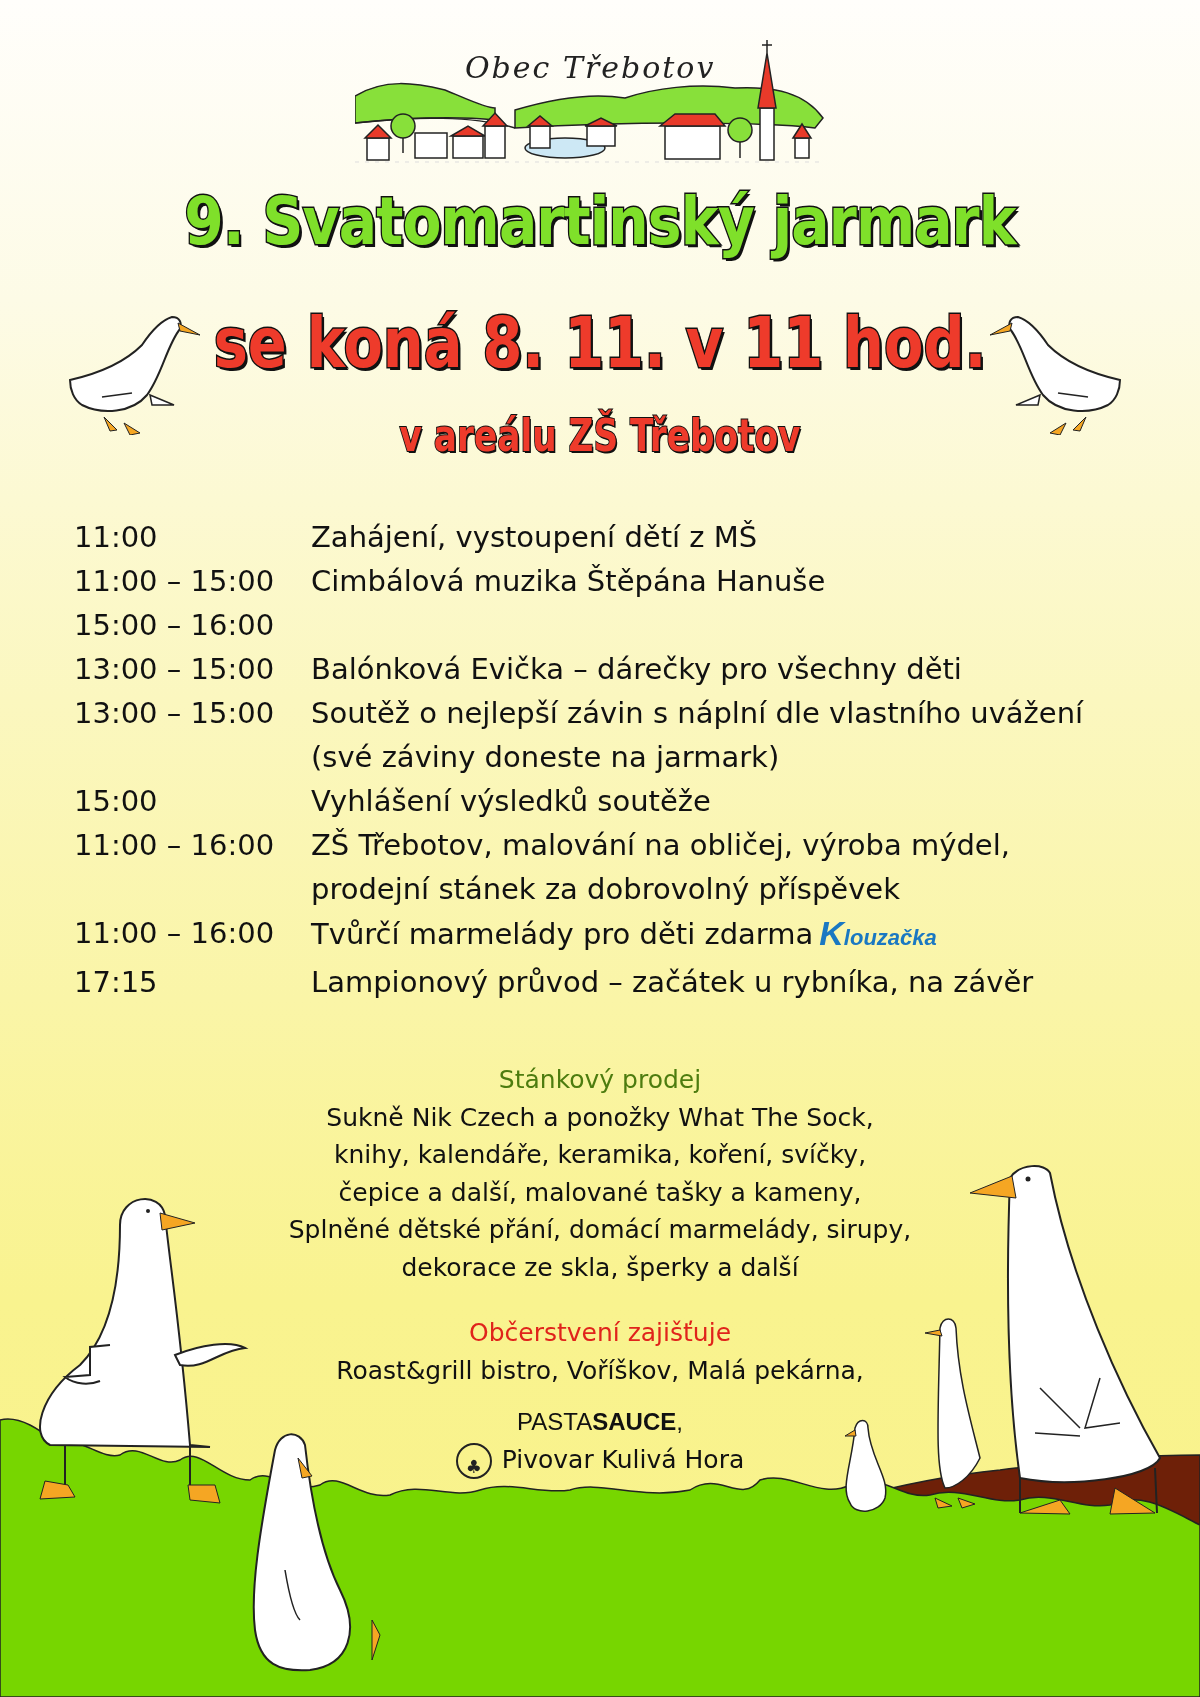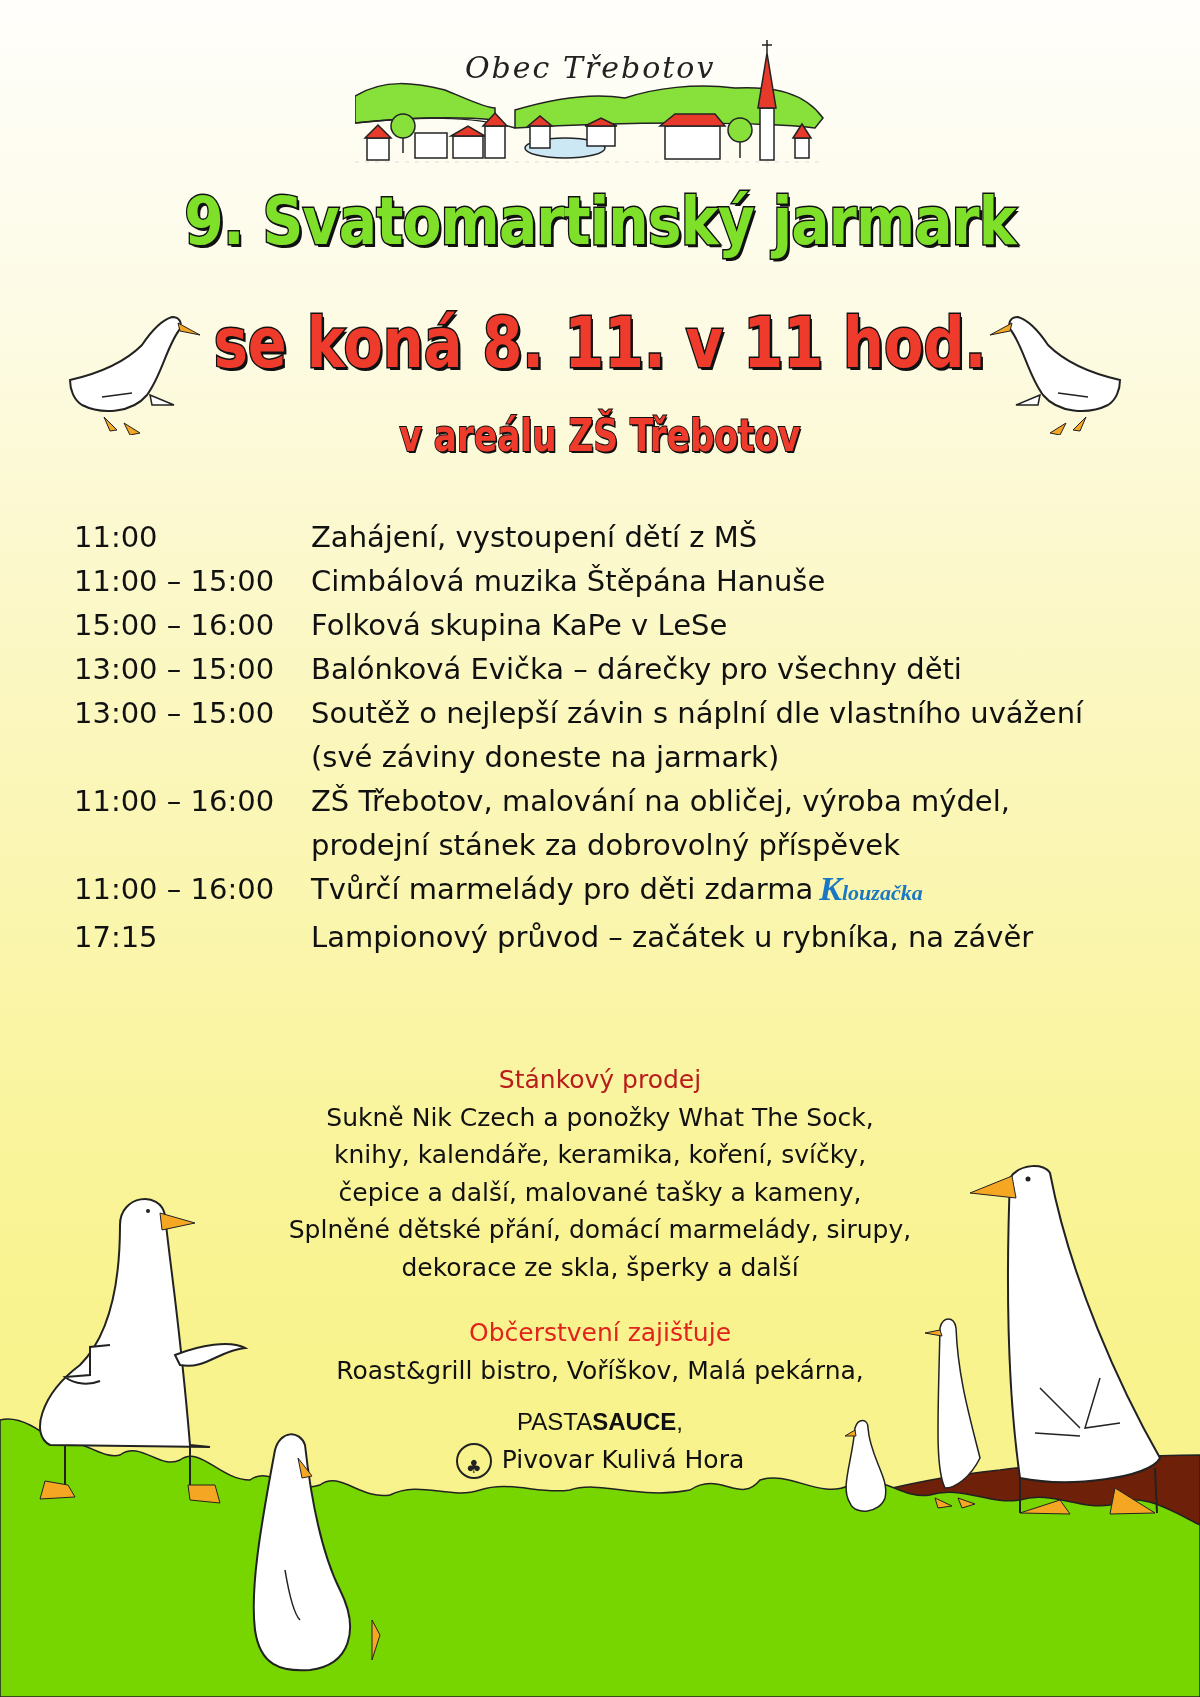--- a/index.html
+++ b/index.html
@@ -13,24 +13,24 @@
     letter-spacing:-1px; transform:scaleX(0.86);
     -webkit-text-stroke: 3px #111; paint-order: stroke fill; text-shadow: 3px 3px 0 #111; }
   .title2 { left:0; width:1200px; top:302px; text-align:center; font-weight:bold; font-size:70px; color:#ee3b2b;
     transform:scaleX(0.82); -webkit-text-stroke:3px #111; paint-order:stroke fill; text-shadow:3px 3px 0 #111; }
   .title3 { left:0; width:1200px; top:410px; text-align:center; font-weight:bold; font-size:44px; color:#ee3b2b;
     transform:scaleX(0.78); -webkit-text-stroke:2px #111; paint-order:stroke fill; text-shadow:2px 2px 0 #111; }
   .schedule { left:74px; top:515px; width:1080px; font-size:29px; line-height:44px; }
   .row { display:flex; }
   .time { width:237px; flex:none; white-space:nowrap; }
   .desc { flex:1; white-space:nowrap; }
-  .logo-k { display:inline-block; font-family:Liberation Serif, serif; font-style:italic; font-weight:bold; color:#1a78c2; font-size:22px; vertical-align:middle; margin-left:6px; }
+  .logo-k { display:inline-block; font-family:Liberation Sans, sans-serif; font-style:italic; font-weight:bold; color:#1a78c2; font-size:22px; vertical-align:middle; margin-left:6px; }
   .logo-k .big { font-size:34px; color:#1a78c2; }
   .center { left:0; width:1200px; text-align:center; font-size:25px; line-height:37.5px; }
-  .sec-green { color:#b91c1c; }
+  .sec-green { color:#4d7c0f; }
   .sec-red { color:#e0231b; }
   .pasta { font-family:"Liberation Sans", sans-serif; font-size:24px;margin-top:14px; }
   .pasta b { font-weight:bold; }
   .pivo-badge { display:inline-block; width:36px; height:36px; border:2px solid #222; border-radius:50%; vertical-align:middle; margin-right:10px; position:relative; box-sizing:border-box; }
   .pivo-badge::after { content:"♣"; position:absolute; left:0; right:0; top:3px; text-align:center; font-size:18px; color:#222; }
 </style>
 </head>
 <body>
 
 <div class="abs logo">
@@ -96,33 +96,36 @@
   <div class="row">
       <span class="time">11:00</span>
       <span class="desc">Zahájení, vystoupení dětí z MŠ</span>
     </div>
   <div class="row">
       <span class="time">11:00 – 15:00</span>
       <span class="desc">Cimbálová muzika Štěpána Hanuše</span>
     </div>
   <div class="row">
       <span class="time">15:00 – 16:00</span>
-      <span class="desc">Folková skupina KaPe v LeSe</span>
     </div>
   <div class="row">
       <span class="time">13:00 – 15:00</span>
       <span class="desc">Balónková Evička – dárečky pro všechny děti</span>
     </div>
   <div class="row">
       <span class="time">13:00 – 15:00</span>
       <span class="desc">Soutěž o nejlepší závin s náplní dle vlastního uvážení</span>
     </div>
   <div class="row">
       <span class="time"></span>
       <span class="desc">(své záviny doneste na jarmark)</span>
+    </div>
+  <div class="row">
+      <span class="time">15:00</span>
+      <span class="desc">Vyhlášení výsledků soutěže</span>
     </div>
   <div class="row">
       <span class="time">11:00 – 16:00</span>
       <span class="desc">ZŠ Třebotov, malování na obličej, výroba mýdel,</span>
     </div>
   <div class="row">
       <span class="time"></span>
       <span class="desc">prodejní stánek za dobrovolný příspěvek</span>
     </div>
   <div class="row">

